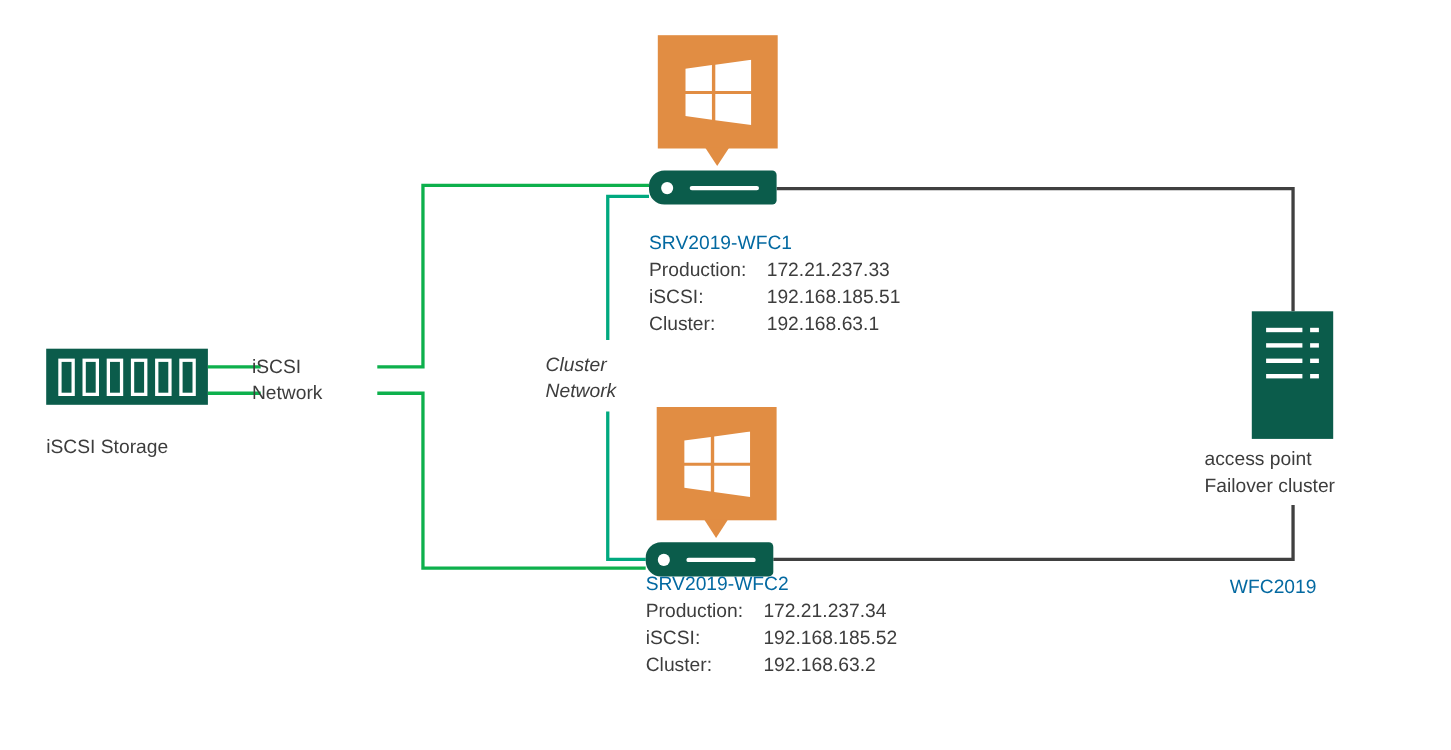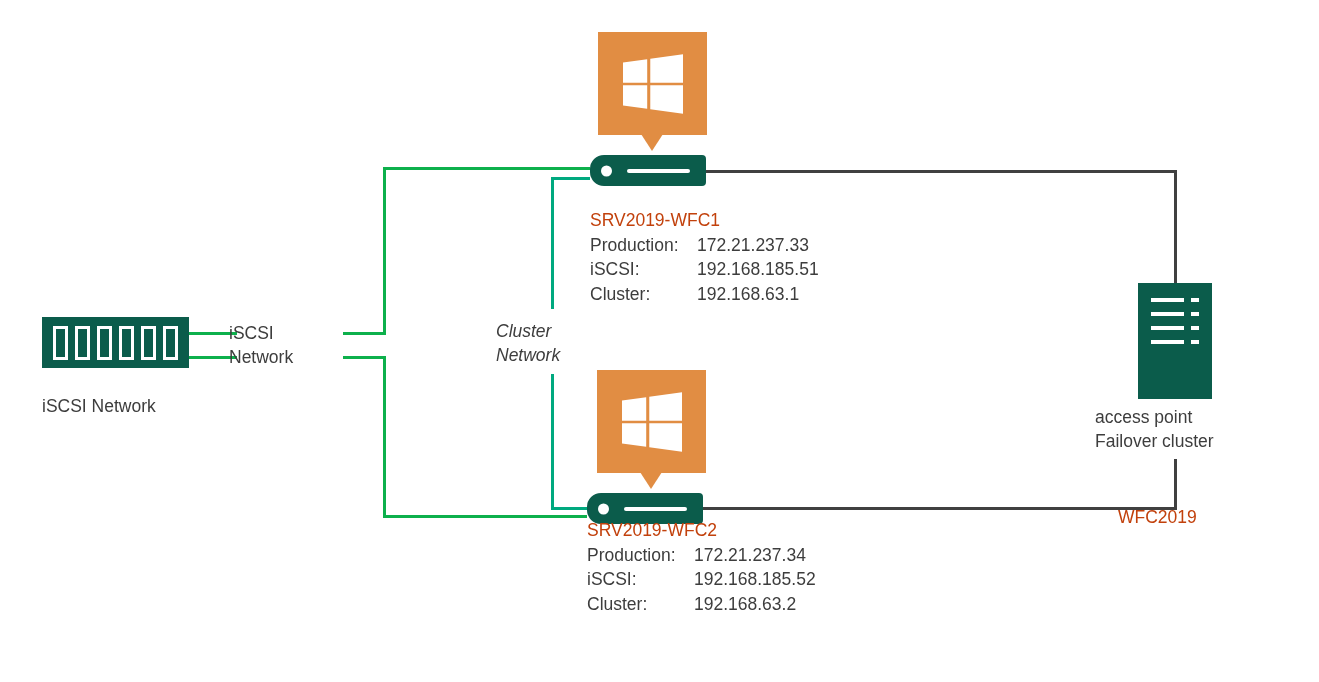--- a/index.html
+++ b/index.html
@@ -4,21 +4,21 @@
 <style>
   html,body{margin:0;padding:0;background:#ffffff;}
   .canvas{
     position:relative;width:1319px;height:682px;background:#ffffff;
     font-family:"Liberation Sans","DejaVu Sans",sans-serif;
     color:#3d3d3d;overflow:hidden;
   }
   .wires{position:absolute;left:0;top:0;}
   .label{position:absolute;font-size:17.5px;line-height:24.5px;white-space:nowrap;}
   .centered{line-height:24px;white-space:normal;}
-  .green-text{color:#c2410c;}
+  .green-text{color:#0369a1;}
 
   
   .storage{
     position:absolute;left:42px;top:317px;width:147px;height:51px;
     background:#0b5c4b;display:flex;align-items:center;justify-content:center;gap:7px;
   }
   .slot{width:9px;height:28px;border:3px solid #ffffff;}
 
   
   .bubble{
@@ -76,21 +76,21 @@
 
   <div class="storage">
     <span class="slot"></span>
     <span class="slot"></span>
     <span class="slot"></span>
     <span class="slot"></span>
     <span class="slot"></span>
     <span class="slot"></span>
   </div>
   <div class="label" style="left:42px;top:394px;">
-    <div>iSCSI Network</div>
+    <div>iSCSI Storage</div>
   </div>
 
   <div class="label centered" style="left:229px;top:321px;width:112px;">
     <div>iSCSI</div>
     <div>Network</div>
   </div>
   <div class="label centered" style="left:496px;top:319px;width:112px;font-style:italic;">
     <div>Cluster</div>
     <div>Network</div>
   </div>
@@ -174,17 +174,17 @@
       <div class="trow">
           <span class="tlong"></span>
           <span class="tshort"></span>
         </div>
     </div>
   </div>
   <div class="label centered" style="left:1095px;top:405px;width:160px;">
     <div>access point</div>
     <div>Failover cluster</div>
   </div>
-  <div class="label" style="left:1118px;top:503px;line-height:28px;">
+  <div class="label" style="left:1118px;top:519px;line-height:28px;">
     <div class="green-text">WFC2019</div>
   </div>
 
 </div>
 
 </body></html>

